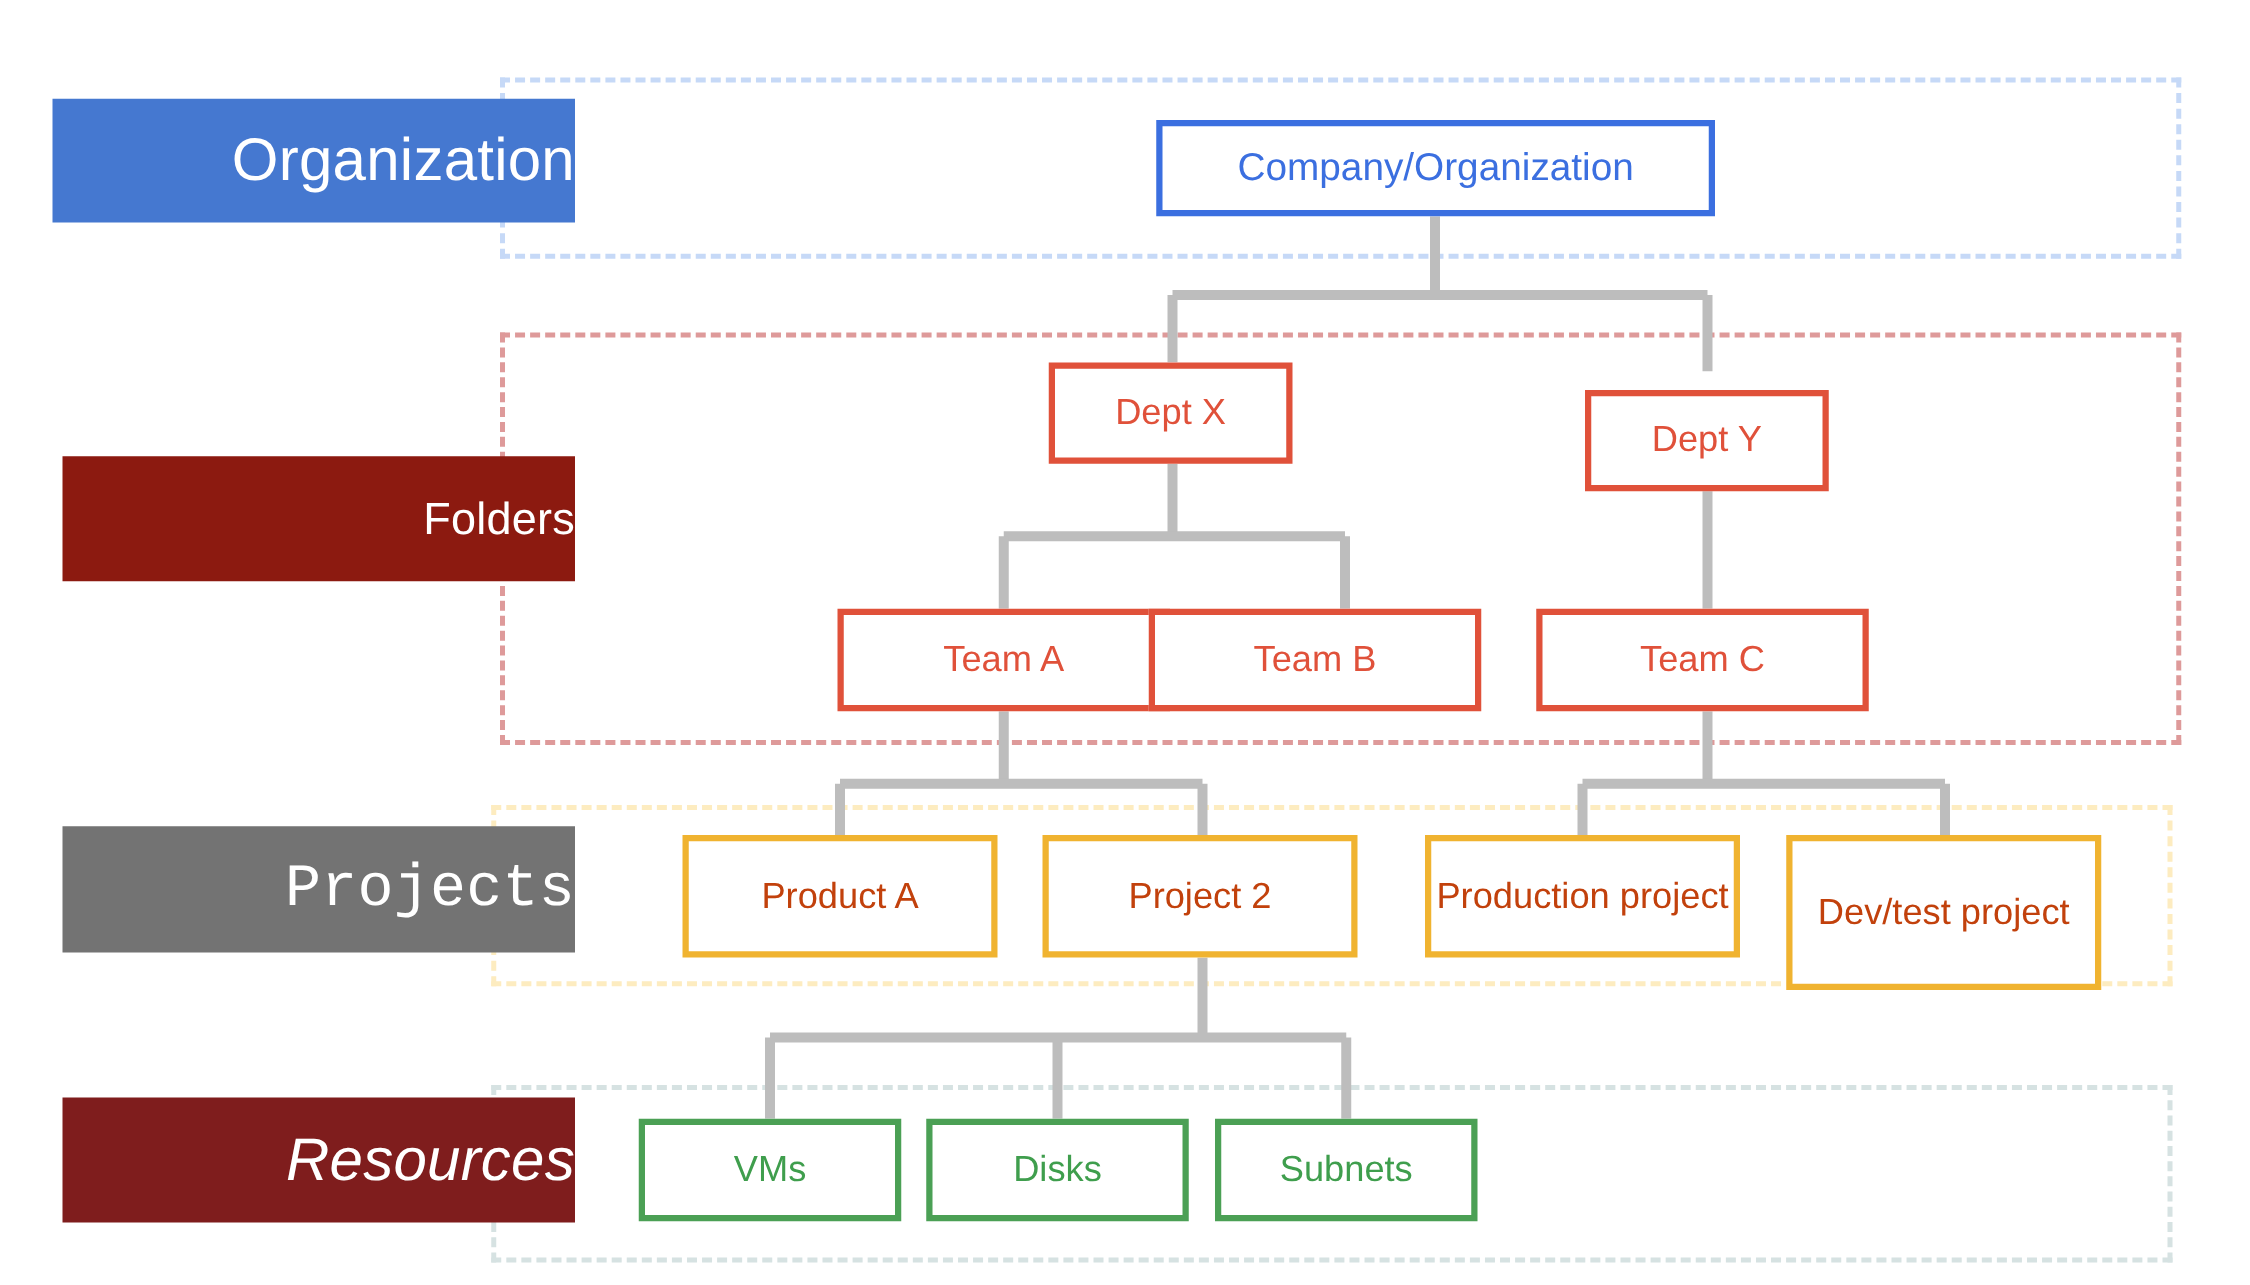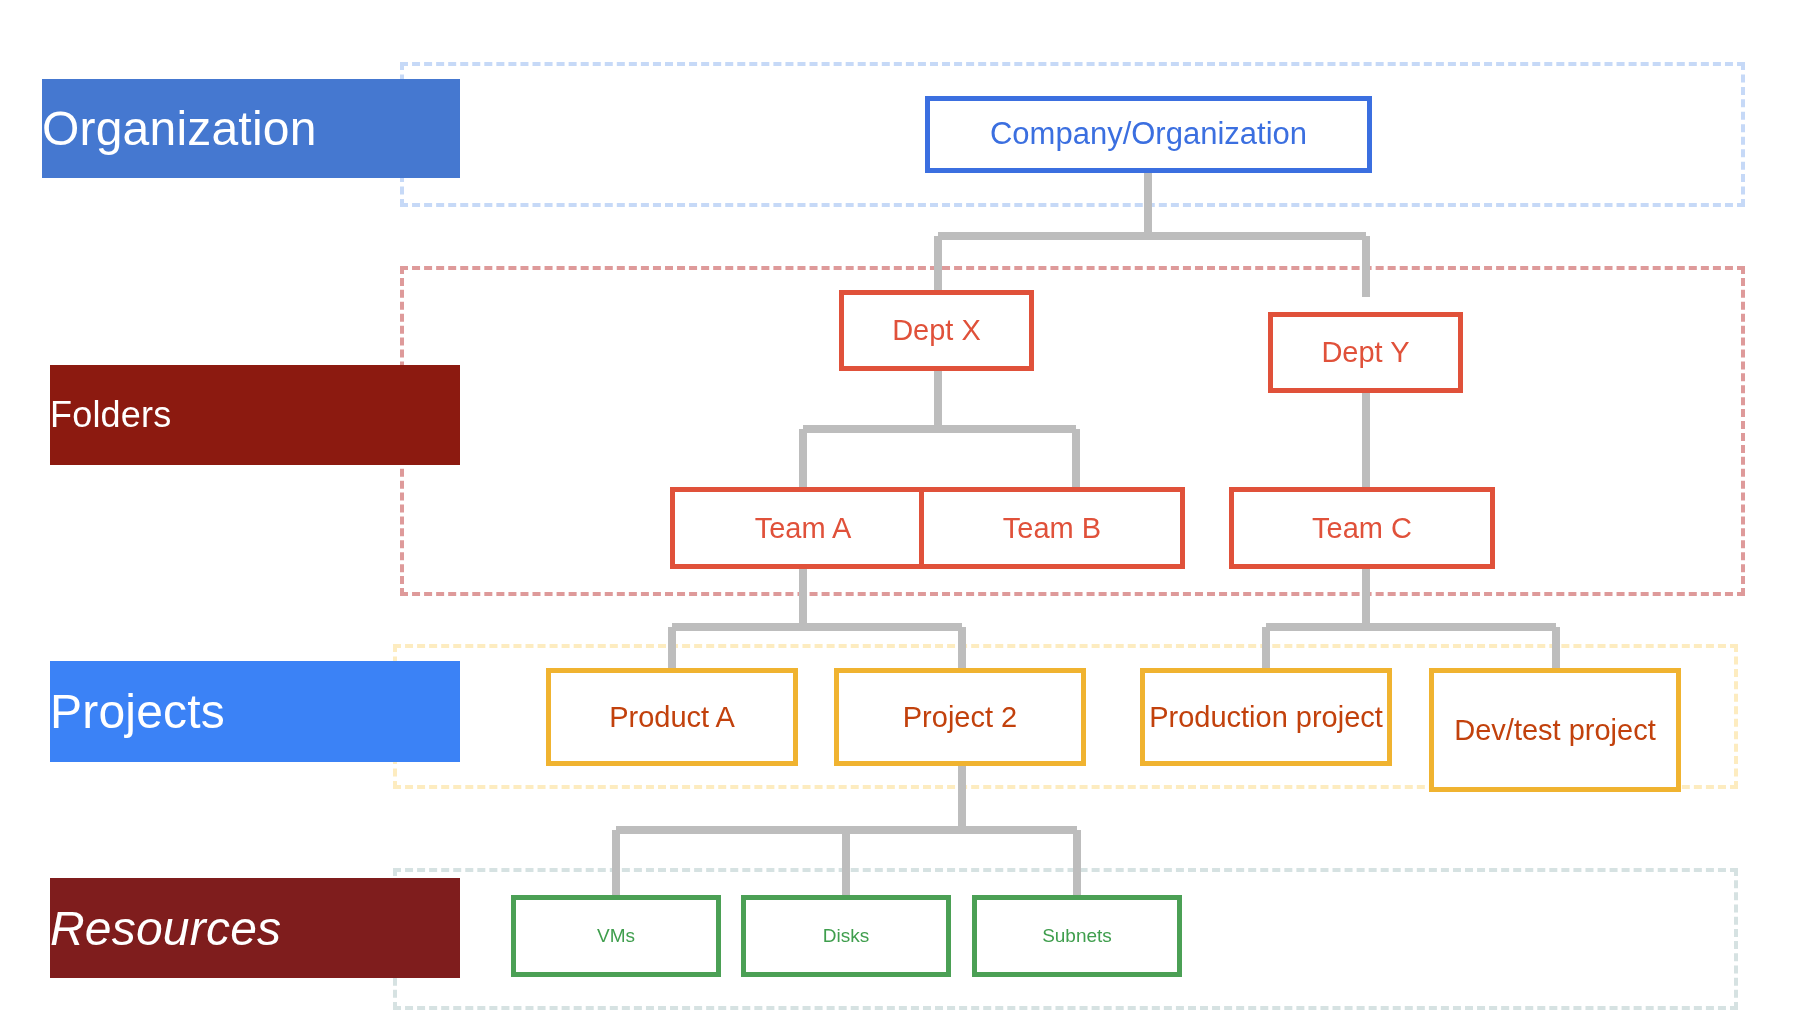--- a/index.html
+++ b/index.html
@@ -29,30 +29,30 @@
   .tier-region.folders  { border-color: #de9a9a; }
   .tier-region.projects { border-color: #fdecc0; }
   .tier-region.resources{ border-color: #d6e2e2; }
 
   
   .tier-label {
     position: absolute;
     box-sizing: border-box;
     display: flex;
     align-items: center;
-    justify-content: flex-start;
+    justify-content: flex-end;
     color: #ffffff;
     font-weight: 400;
     letter-spacing: 0.2px;
     white-space: nowrap;
     z-index: 5;
   }
   .tier-label.org       { background: #4578d0; }
   .tier-label.folders   { background: #8c1a10; }
-  .tier-label.projects  { background: #3b82f6; }
+  .tier-label.projects  { background: #737373; font-family: Liberation Mono, monospace; }
   .tier-label.resources { background: #7f1d1d; font-style: italic; }
 
   
   #connectors {
     position: absolute;
     left: 0; top: 0;
     width: 1800px;
     height: 1028px;
     z-index: 2;
   }
@@ -85,21 +85,21 @@
   .node.project-node {
     border-width: 5px;
     border-color: #f0b330;
     color: #c2410c;
     font-size: 29px;
   }
   .node.resource-node {
     border-width: 5px;
     border-color: #4ba055;
     color: #3f9e4d;
-    font-size: 19px;
+    font-size: 29px;
   }
 </style>
 </head>
 <body>
 
 <div id="canvas">
 
   <div class="tier-region org" style="left:400px; top:62px; width:1345px; height:145px;"></div>
 
   <div class="tier-region folders" style="left:400px; top:266px; width:1345px; height:330px;"></div>

